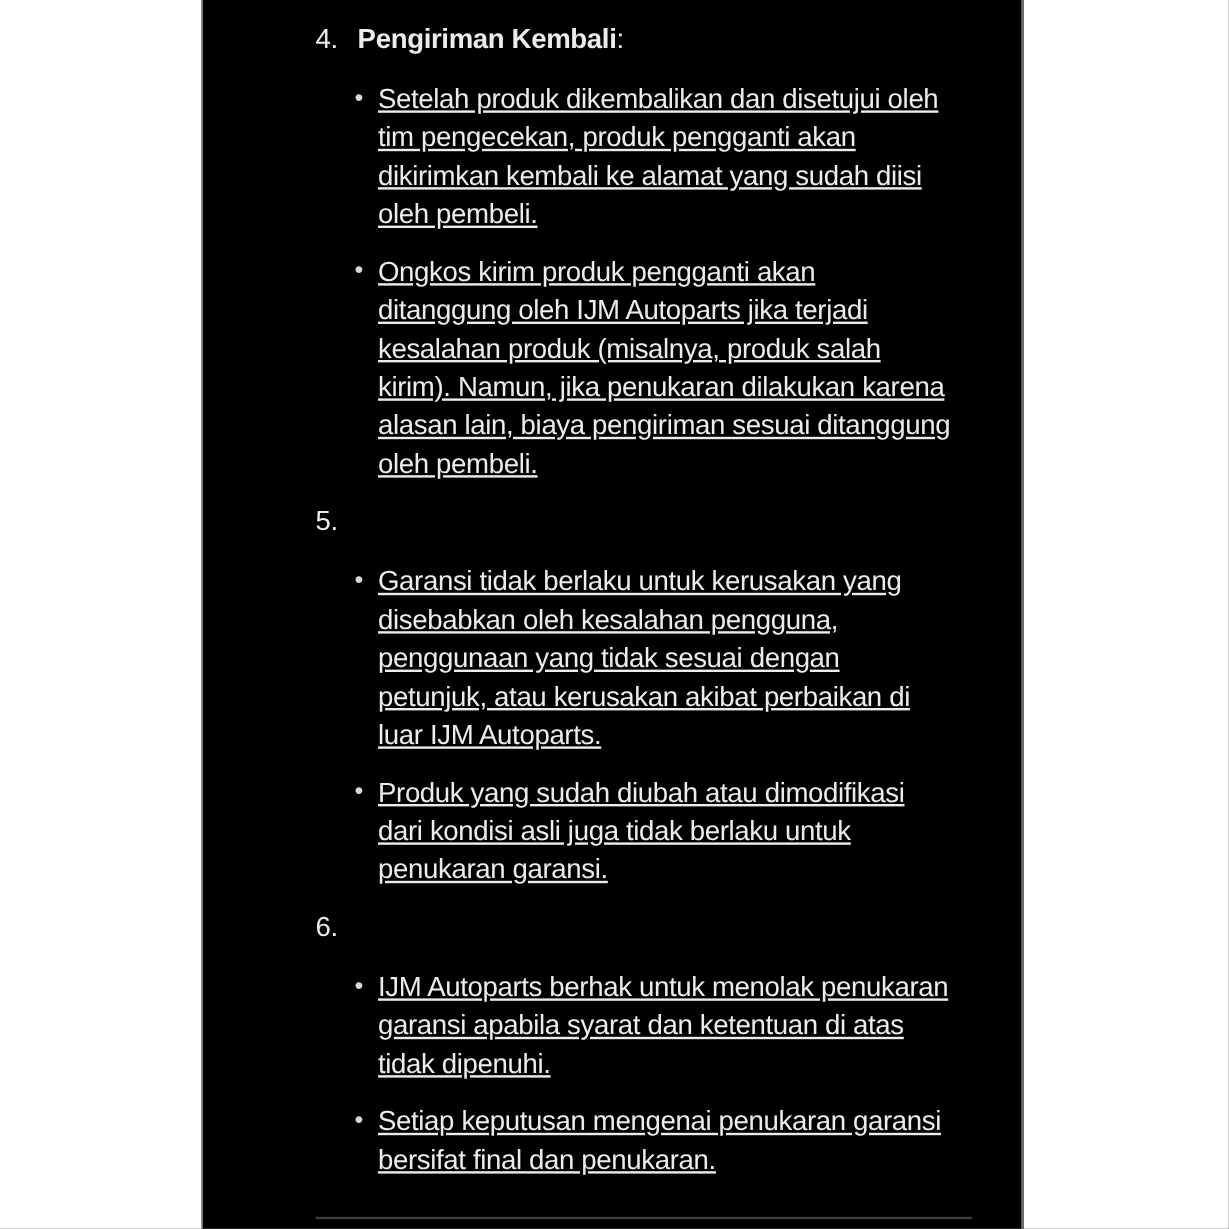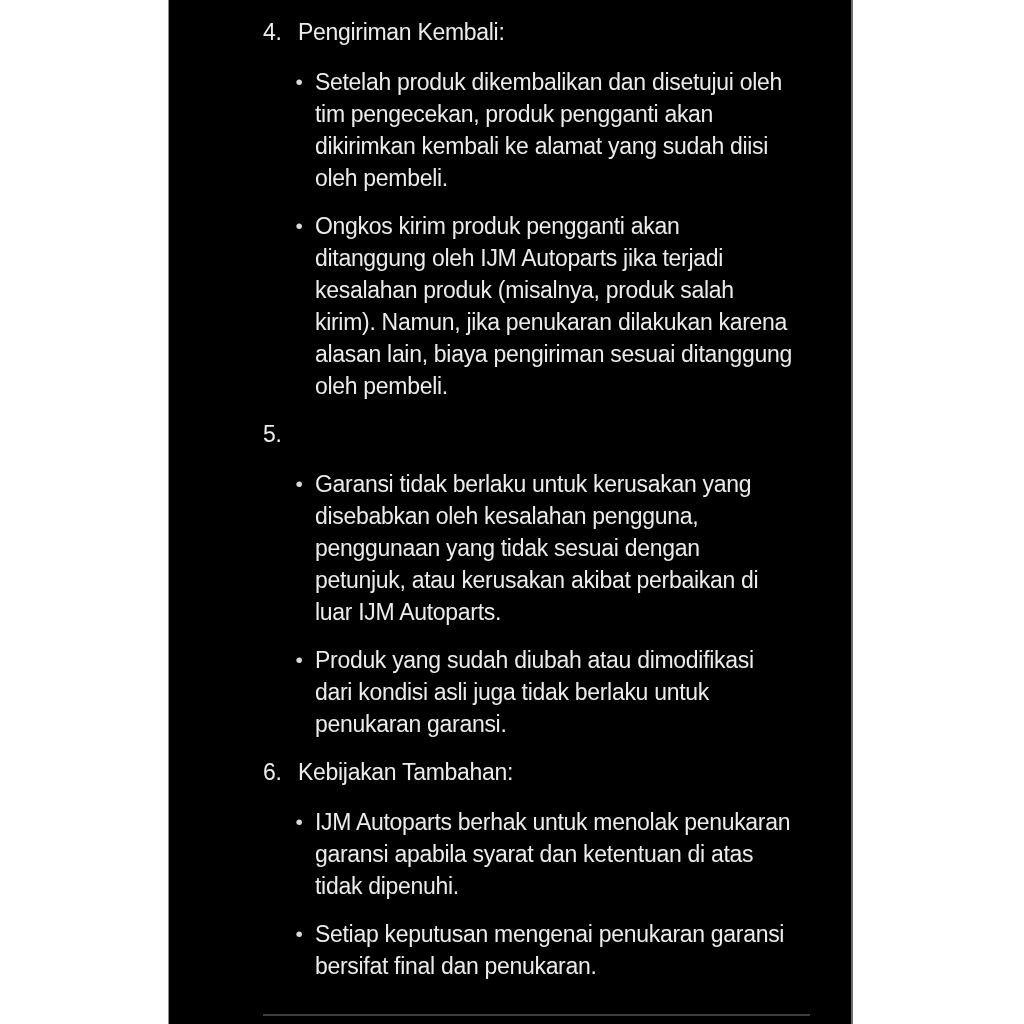--- a/index.html
+++ b/index.html
@@ -42,21 +42,21 @@
     display: flex;
     align-items: baseline;
     margin: 0 0 18px 0;
   }
   .list-number {
     flex: none;
     width: 35px;
     font-weight: 400;
   }
   .section-title {
-    font-weight: 400;
+    font-weight: 700;
   }
   .title-colon {
     font-weight: 400;
   }
   ul.bullets {
     list-style: none;
     margin: 0;
     padding: 0;
   }
   ul.bullets li {
@@ -72,20 +72,21 @@
     left: 26px;
     top: 0;
     width: 20px;
     text-align: center;
     font-size: 21px;
     color: #d8d8d8;
   }
   .bullet-text {
     display: block;
     white-space: pre-line;
+    text-decoration: underline;
   }
   .divider {
     position: absolute;
     left: 94px;
     right: 41px;
     top: 1014px;
     height: 2px;
     background: #3e3e3e;
   }
 </style>
@@ -138,21 +139,20 @@
           <span class="bullet-text">Produk yang sudah diubah atau dimodifikasi
 dari kondisi asli juga tidak berlaku untuk
 penukaran garansi.</span>
         </li>
       </ul>
     </div>
 
     <div class="section">
       <div class="section-header">
         <span class="list-number">6.</span>
-        <span><span class="section-title">Kebijakan Tambahan</span><span class="title-colon">:</span></span>
       </div>
       <ul class="bullets">
         <li>
           <span class="bullet-dot">•</span>
           <span class="bullet-text">IJM Autoparts berhak untuk menolak penukaran
 garansi apabila syarat dan ketentuan di atas
 tidak dipenuhi.</span>
         </li>
         <li>
           <span class="bullet-dot">•</span>

